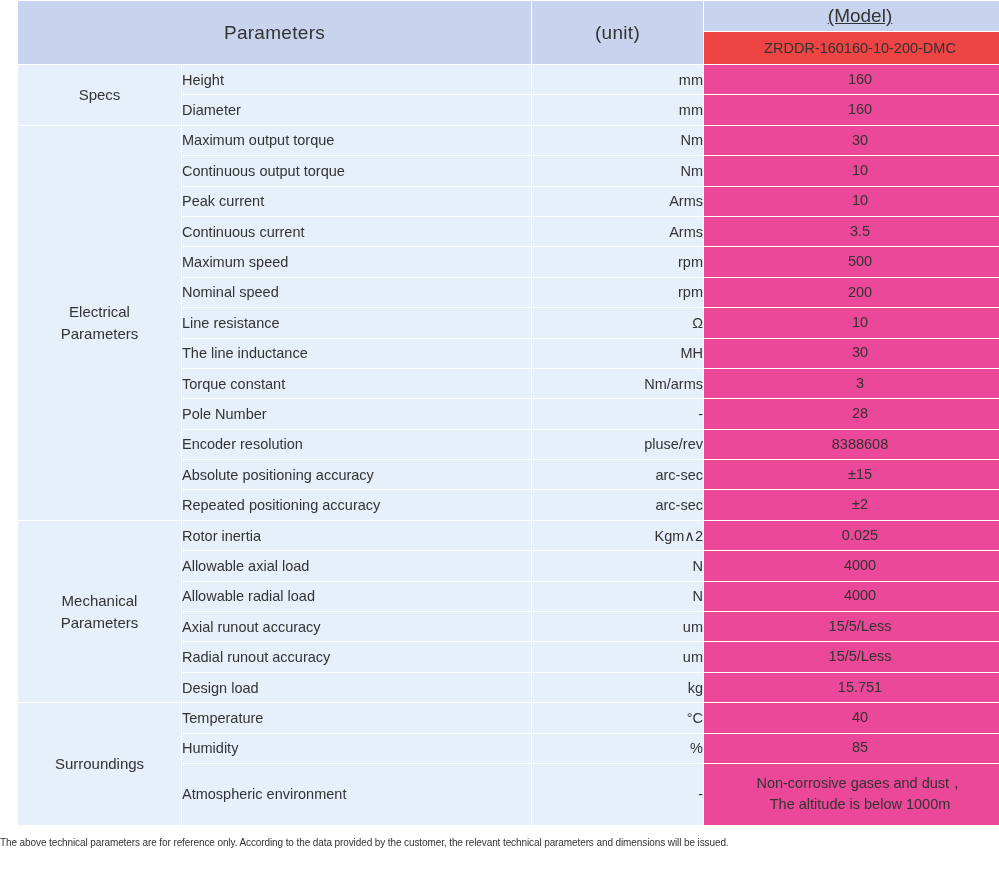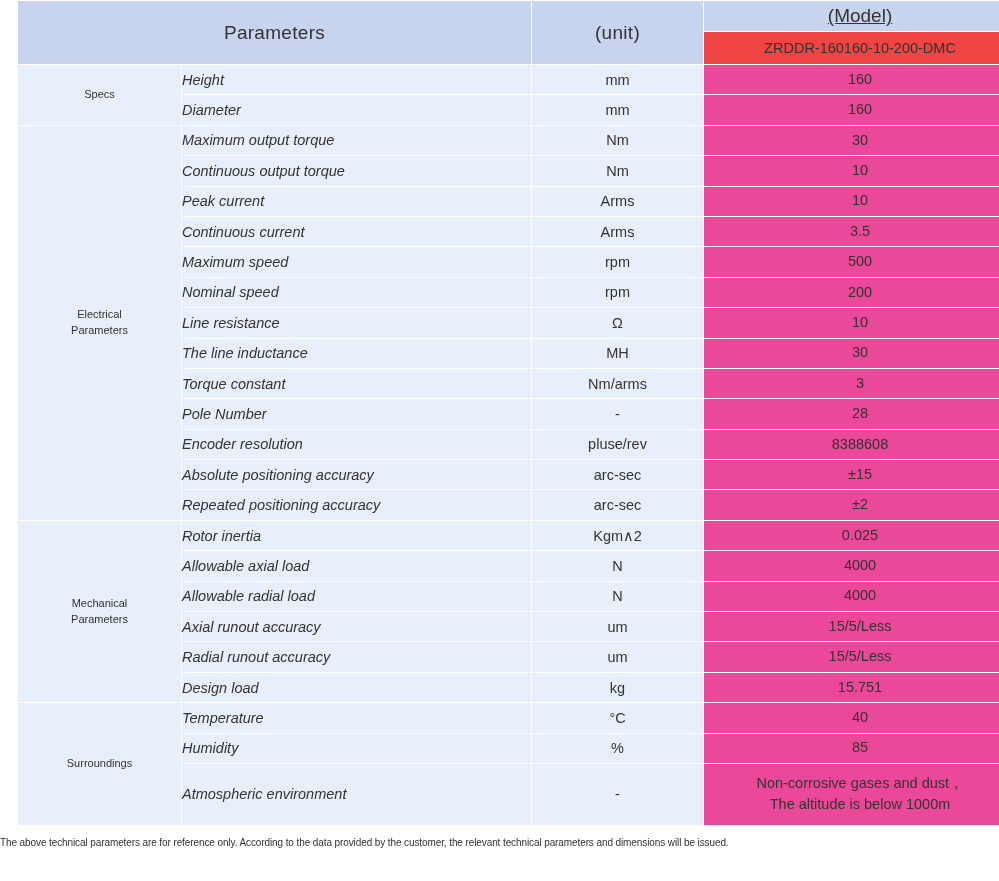--- a/index.html
+++ b/index.html
@@ -59,35 +59,34 @@
     color: #333333;
     text-align: center;
     font-size: 14.5px;
     height: 32px;
     line-height: 32px;
     border-top: 1px solid #ffffff;
   }
   td.group {
     background: #e7f0fa;
     text-align: center;
-    font-size: 11px;
+    font-size: 15px;
     color: #333333;
     line-height: 1.45;
   }
   td.param {
     background: #e7f0fa;
     text-align: left;
     padding-left: 28px;
     font-size: 14.5px;
     color: #333333;
-    font-style: italic;
   }
   td.unit {
     background: #e7f0fa;
-    text-align: center;
+    text-align: right;
     font-size: 14.5px;
     color: #333333;
   }
   td.value {
     background: #ec4899;
     text-align: center;
     font-size: 14.5px;
     color: #333333;
     line-height: 1.5;
   }

